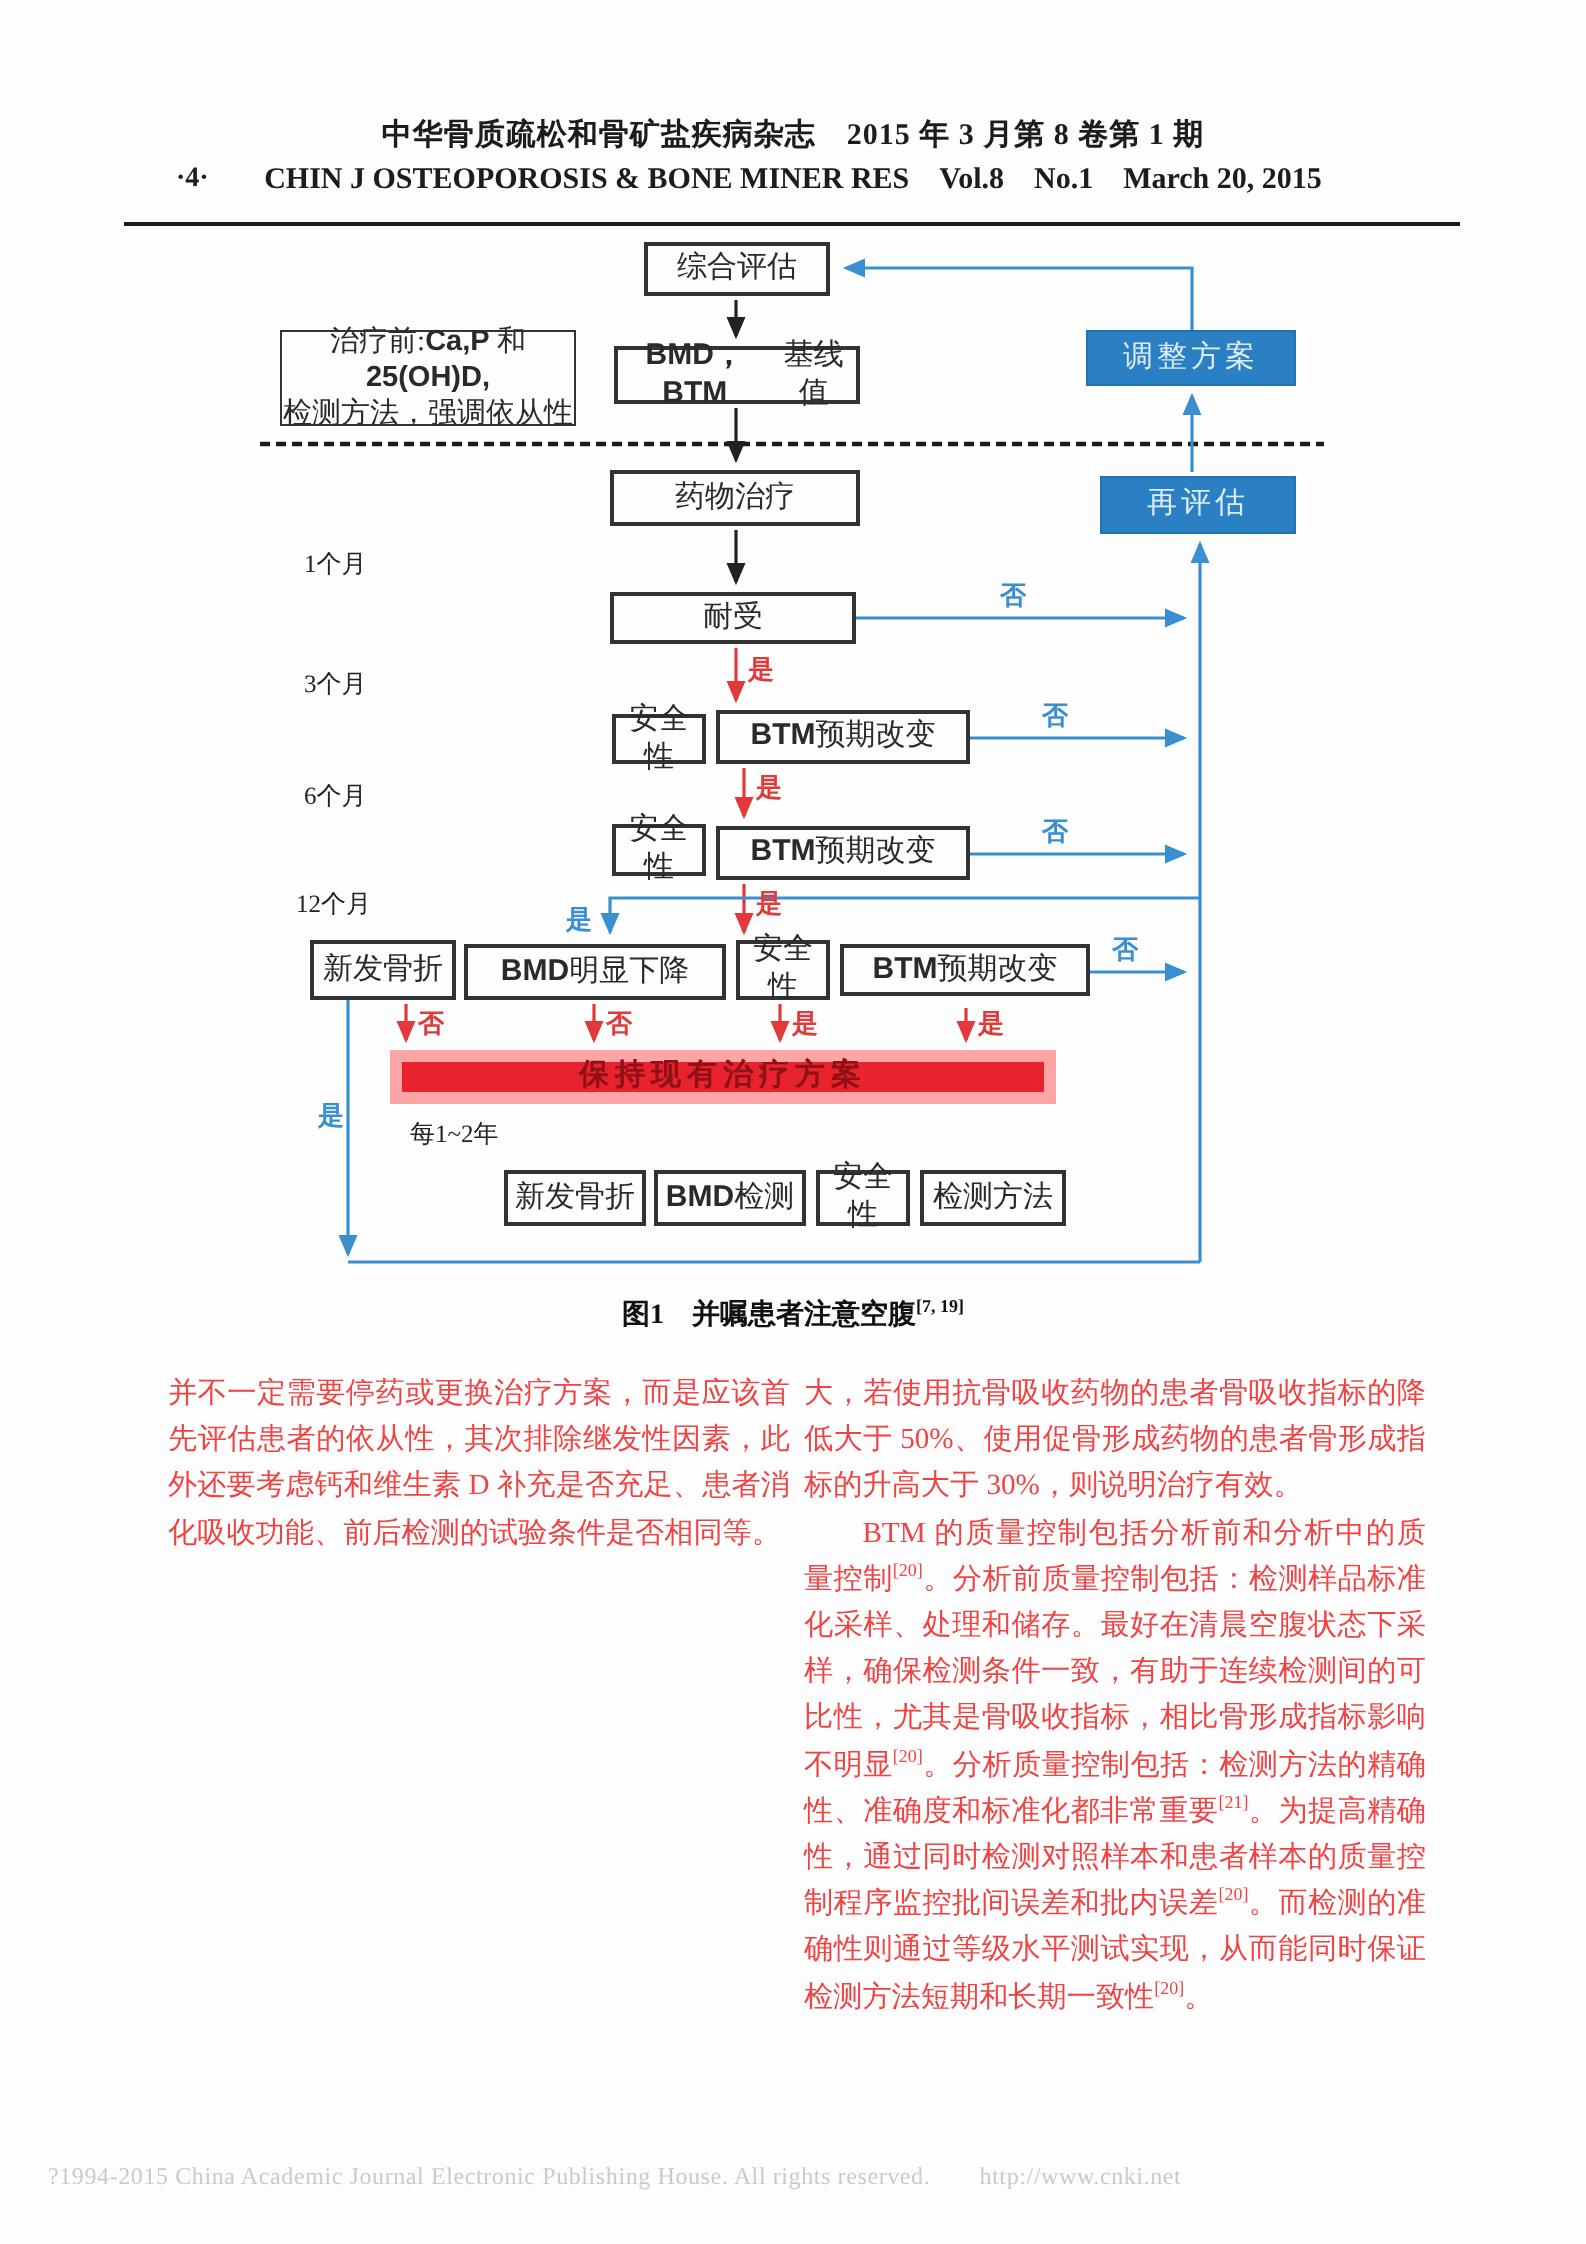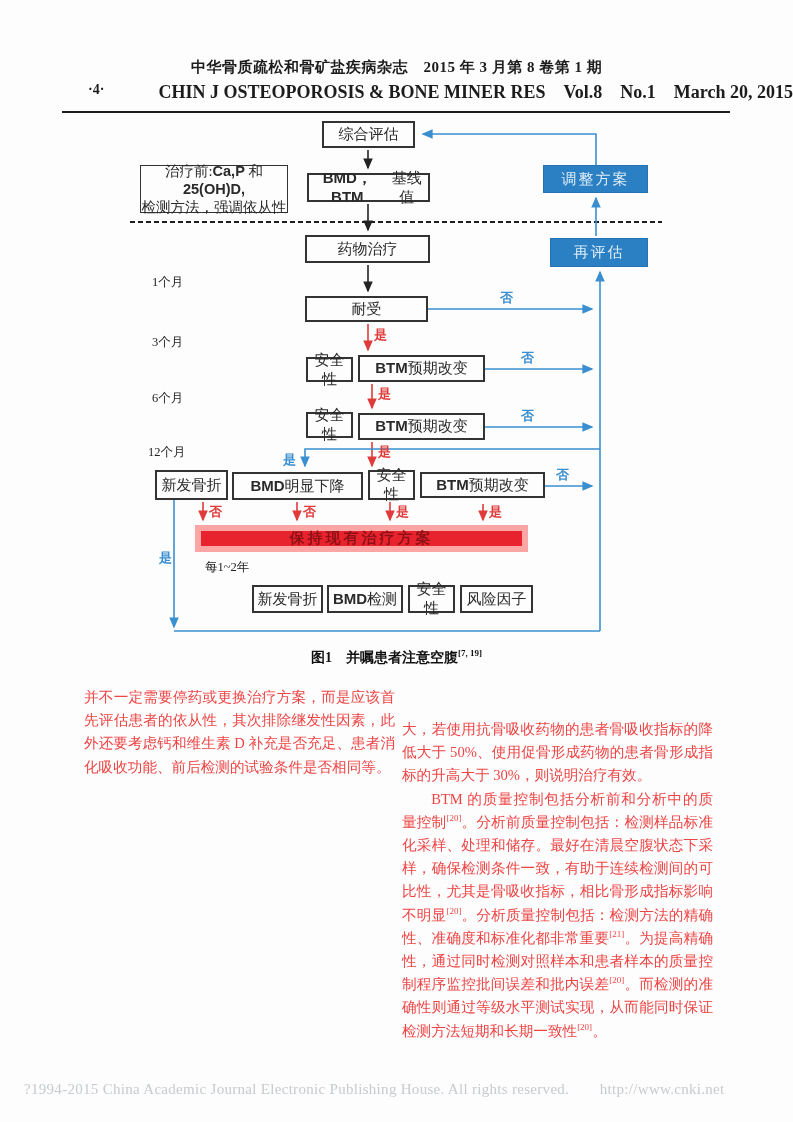--- a/index.html
+++ b/index.html
@@ -1,21 +1,21 @@
 <!DOCTYPE html>
 <html><head>
 <meta charset="utf-8">
 <style>
   html,body{margin:0;padding:0;background:#888;}
   .page{position:relative;width:793px;height:1122px;background:#fdfdfd;margin:0 auto;
         font-family:"Liberation Serif","DejaVu Serif",serif;color:#1c1c1c;overflow:hidden;}
   
   .hdr{position:absolute;top:58px;left:0;width:100%;text-align:center;}
   .hdr-l1{font-size:15px;font-weight:bold;letter-spacing:.5px;}
-  .hdr-l2{font-size:18px;font-weight:bold;margin-top:3px;text-align:right;}
+  .hdr-l2{font-size:15px;font-weight:bold;margin-top:3px;}
   .pageno{position:absolute;top:82px;left:88px;font-size:14px;font-weight:bold;}
   .hdr-rule{position:absolute;top:111px;left:62px;width:668px;height:2px;background:#1c1c1c;}
   
   #figure{position:absolute;top:118px;left:0;width:793px;height:532px;}
   #figure svg{position:absolute;top:0;left:0;}
   .fbox{position:absolute;box-sizing:border-box;border:2px solid #333;background:#fdfdfd;
         display:flex;align-items:center;justify-content:center;font-size:15px;color:#2a2a2a;
         text-align:center;line-height:1.25;}
   .fbox .b,.seg-b{font-family:"Liberation Sans","DejaVu Sans",sans-serif;font-weight:bold;}
   .fbox.thin{border-width:1.5px;font-size:14.5px;align-items:center;}
@@ -25,25 +25,25 @@
   .flabel.red{color:#e03a3a;}
   .flabel.blue{color:#3a8fd0;}
   .fmonth{position:absolute;font-size:12.5px;color:#222;}
   
   .caption{position:absolute;top:648px;left:0;width:100%;text-align:center;
            font-size:14px;font-weight:bold;color:#111;}
   .caption sup{font-size:9px;}
   
   .col{position:absolute;top:686px;width:311px;font-size:14.6px;line-height:23.2px;
        text-align:justify;color:#ef4444;}
-  .col.left{left:84px;} .col.right{left:402px;margin-top:32px;}
+  .col.left{left:84px;} .col.right{left:402px;}
   .col p{margin:0;} .col p.indent{text-indent:2em;}
   .col sup{font-size:9px;line-height:0;}
   
-  .footer{position:absolute;top:1080px;left:24px;width:760px;font-size:15px;color:#c6cbce;letter-spacing:.3px;}
+  .footer{position:absolute;top:1080px;left:24px;width:760px;font-size:12px;color:#c6cbce;letter-spacing:.3px;}
 </style>
 </head>
 <body>
 
 <div class="page">
 
   <div class="hdr">
     <div class="hdr-l1">中华骨质疏松和骨矿盐疾病杂志　2015 年 3 月第 8 卷第 1 期</div>
     <div class="hdr-l2">CHIN J OSTEOPOROSIS &amp; BONE MINER RES　Vol.8　No.1　March 20, 2015</div>
   </div>
@@ -123,21 +123,21 @@
         <span class="seg-b">BTM</span>
         <span> 预期改变</span>
       </div>
     <div class="fbox red" style="left:195px;top:407px;width:333px;height:27px;">保持现有治疗方案</div>
     <div class="fbox" style="left:252px;top:467px;width:71px;height:28px;">新发骨折</div>
     <div class="fbox" style="left:327px;top:467px;width:76px;height:28px;">
         <span class="seg-b">BMD</span>
         <span> 检测</span>
       </div>
     <div class="fbox" style="left:408px;top:467px;width:47px;height:28px;">安全性</div>
-    <div class="fbox" style="left:460px;top:467px;width:73px;height:28px;">风险因子</div>
+    <div class="fbox" style="left:460px;top:467px;width:73px;height:28px;">检测方法</div>
 
     <span class="fmonth" style="left:152px;top:156px;">1个月</span>
     <span class="fmonth" style="left:152px;top:216px;">3个月</span>
     <span class="fmonth" style="left:152px;top:272px;">6个月</span>
     <span class="fmonth" style="left:148px;top:326px;">12个月</span>
     <span class="fmonth" style="left:205px;top:441px;">每1~2年</span>
 
     <span class="flabel red" style="left:374px;top:208px;">是</span>
     <span class="flabel red" style="left:378px;top:267px;">是</span>
     <span class="flabel red" style="left:378px;top:325px;">是</span>

